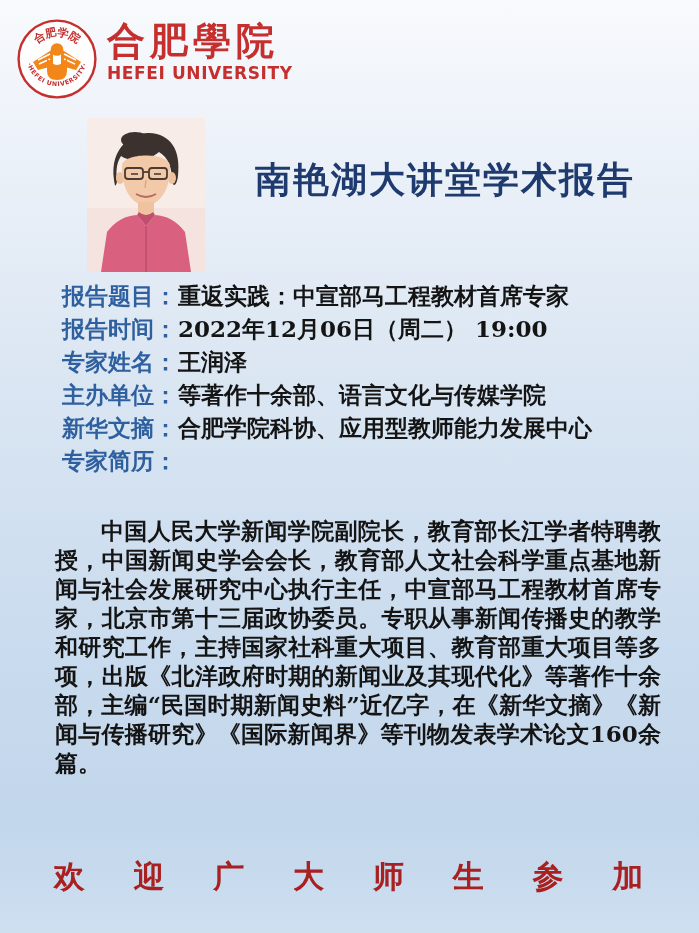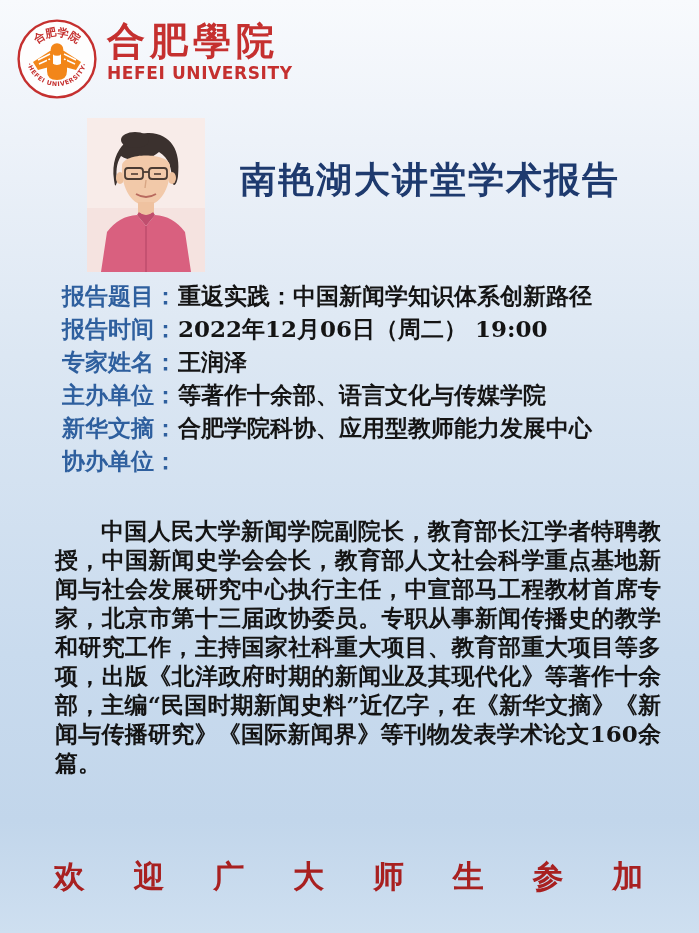--- a/index.html
+++ b/index.html
@@ -19,21 +19,21 @@
   }
   .brand-en {
     font-size:17px; font-weight:800; color:#C5302F; letter-spacing:0.6px; margin-top:1px;
   }
 
   
   .photo { position:absolute; left:87px; top:118px; width:118px; height:154px; }
 
   
   .title {
-    position:absolute; left:240px; top:156px; width:410px; text-align:left;
+    position:absolute; left:240px; top:156px; width:410px; text-align:center;
     font-family:"DejaVu Serif","Liberation Serif",serif;
     font-size:36px; font-weight:700; color:#1E3A6E; letter-spacing:2px;
   }
 
   
   .info { position:absolute; left:62px; top:280px; width:600px; }
   .info-row { display:flex; align-items:center; height:33px; }
   .info-label {
     flex:0 0 116px; font-family:"DejaVu Serif","Liberation Serif",serif;
     font-size:23px; font-weight:700; color:#2E5F9E;
@@ -120,40 +120,40 @@
     <path d="M50,97 L59,108 L68,97 L66,94 Q59,99 52,94 Z" fill="#C04E6E"></path>
     <path d="M59,108 L59,154" stroke="#C04E6E" stroke-width="1.6"></path>
     <path d="M52,94 Q59,100 66,94 L66,90 L52,90 Z" fill="#EFC2A0"></path>
   </svg>
 
   <div class="title">南艳湖大讲堂学术报告</div>
 
   <div class="info">
     <div class="info-row">
       <span class="info-label">报告题目：</span>
-      <span class="info-value">重返实践：中国新闻学知识体系创新路径</span>
+      <span class="info-value">重返实践：中宣部马工程教材首席专家</span>
     </div>
     <div class="info-row">
       <span class="info-label">报告时间：</span>
       <span class="info-value">2022年12月06日（周二） 19:00</span>
     </div>
     <div class="info-row">
       <span class="info-label">专家姓名：</span>
       <span class="info-value">王润泽</span>
     </div>
     <div class="info-row">
       <span class="info-label">主办单位：</span>
       <span class="info-value">等著作十余部、语言文化与传媒学院</span>
     </div>
     <div class="info-row">
       <span class="info-label">新华文摘：</span>
       <span class="info-value">合肥学院科协、应用型教师能力发展中心</span>
     </div>
     <div class="info-row">
-      <span class="info-label">协办单位：</span>
+      <span class="info-label">专家简历：</span>
       <span class="info-value"></span>
     </div>
   </div>
 
   <p class="bio">中国人民大学新闻学院副院长，教育部长江学者特聘教授，中国新闻史学会会长，教育部人文社会科学重点基地新闻与社会发展研究中心执行主任，中宣部马工程教材首席专家，北京市第十三届政协委员。专职从事新闻传播史的教学和研究工作，主持国家社科重大项目、教育部重大项目等多项，出版《北洋政府时期的新闻业及其现代化》等著作十余部，主编“民国时期新闻史料”近亿字，在《新华文摘》《新闻与传播研究》《国际新闻界》等刊物发表学术论文160余篇。</p>
 
   <div class="footer">欢 迎 广 大 师 生 参 加</div>
 
 </div>
 

